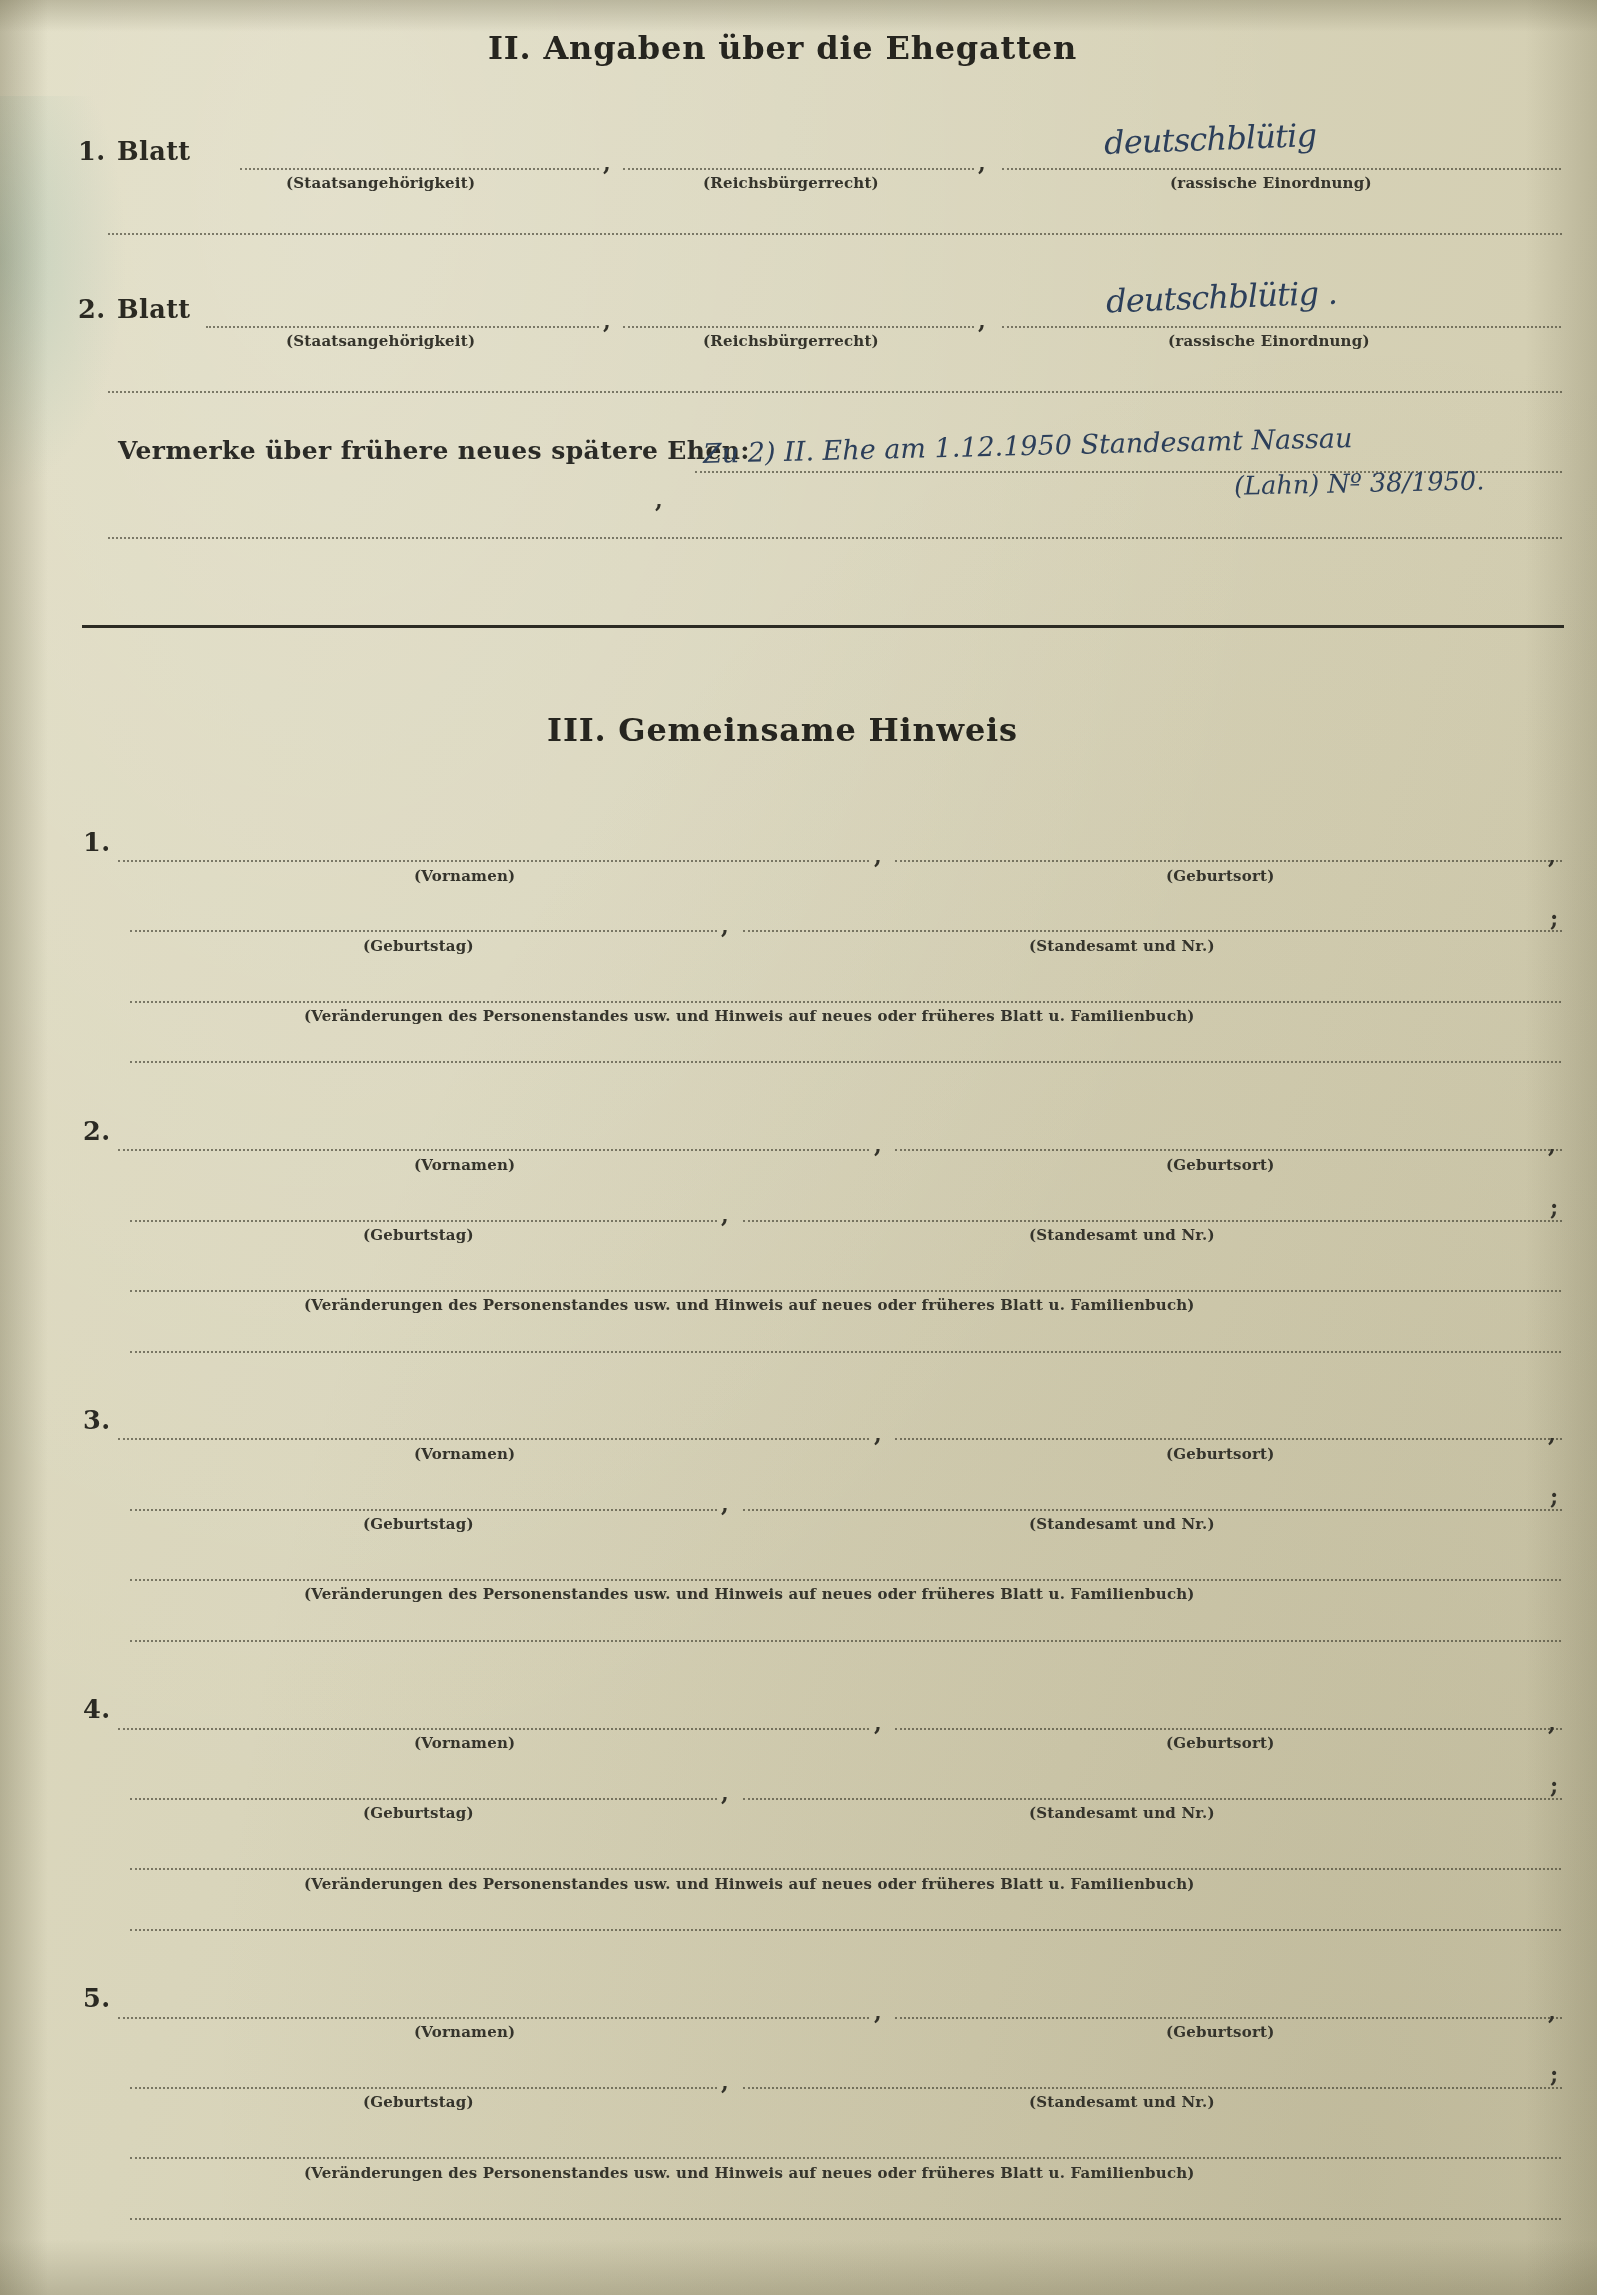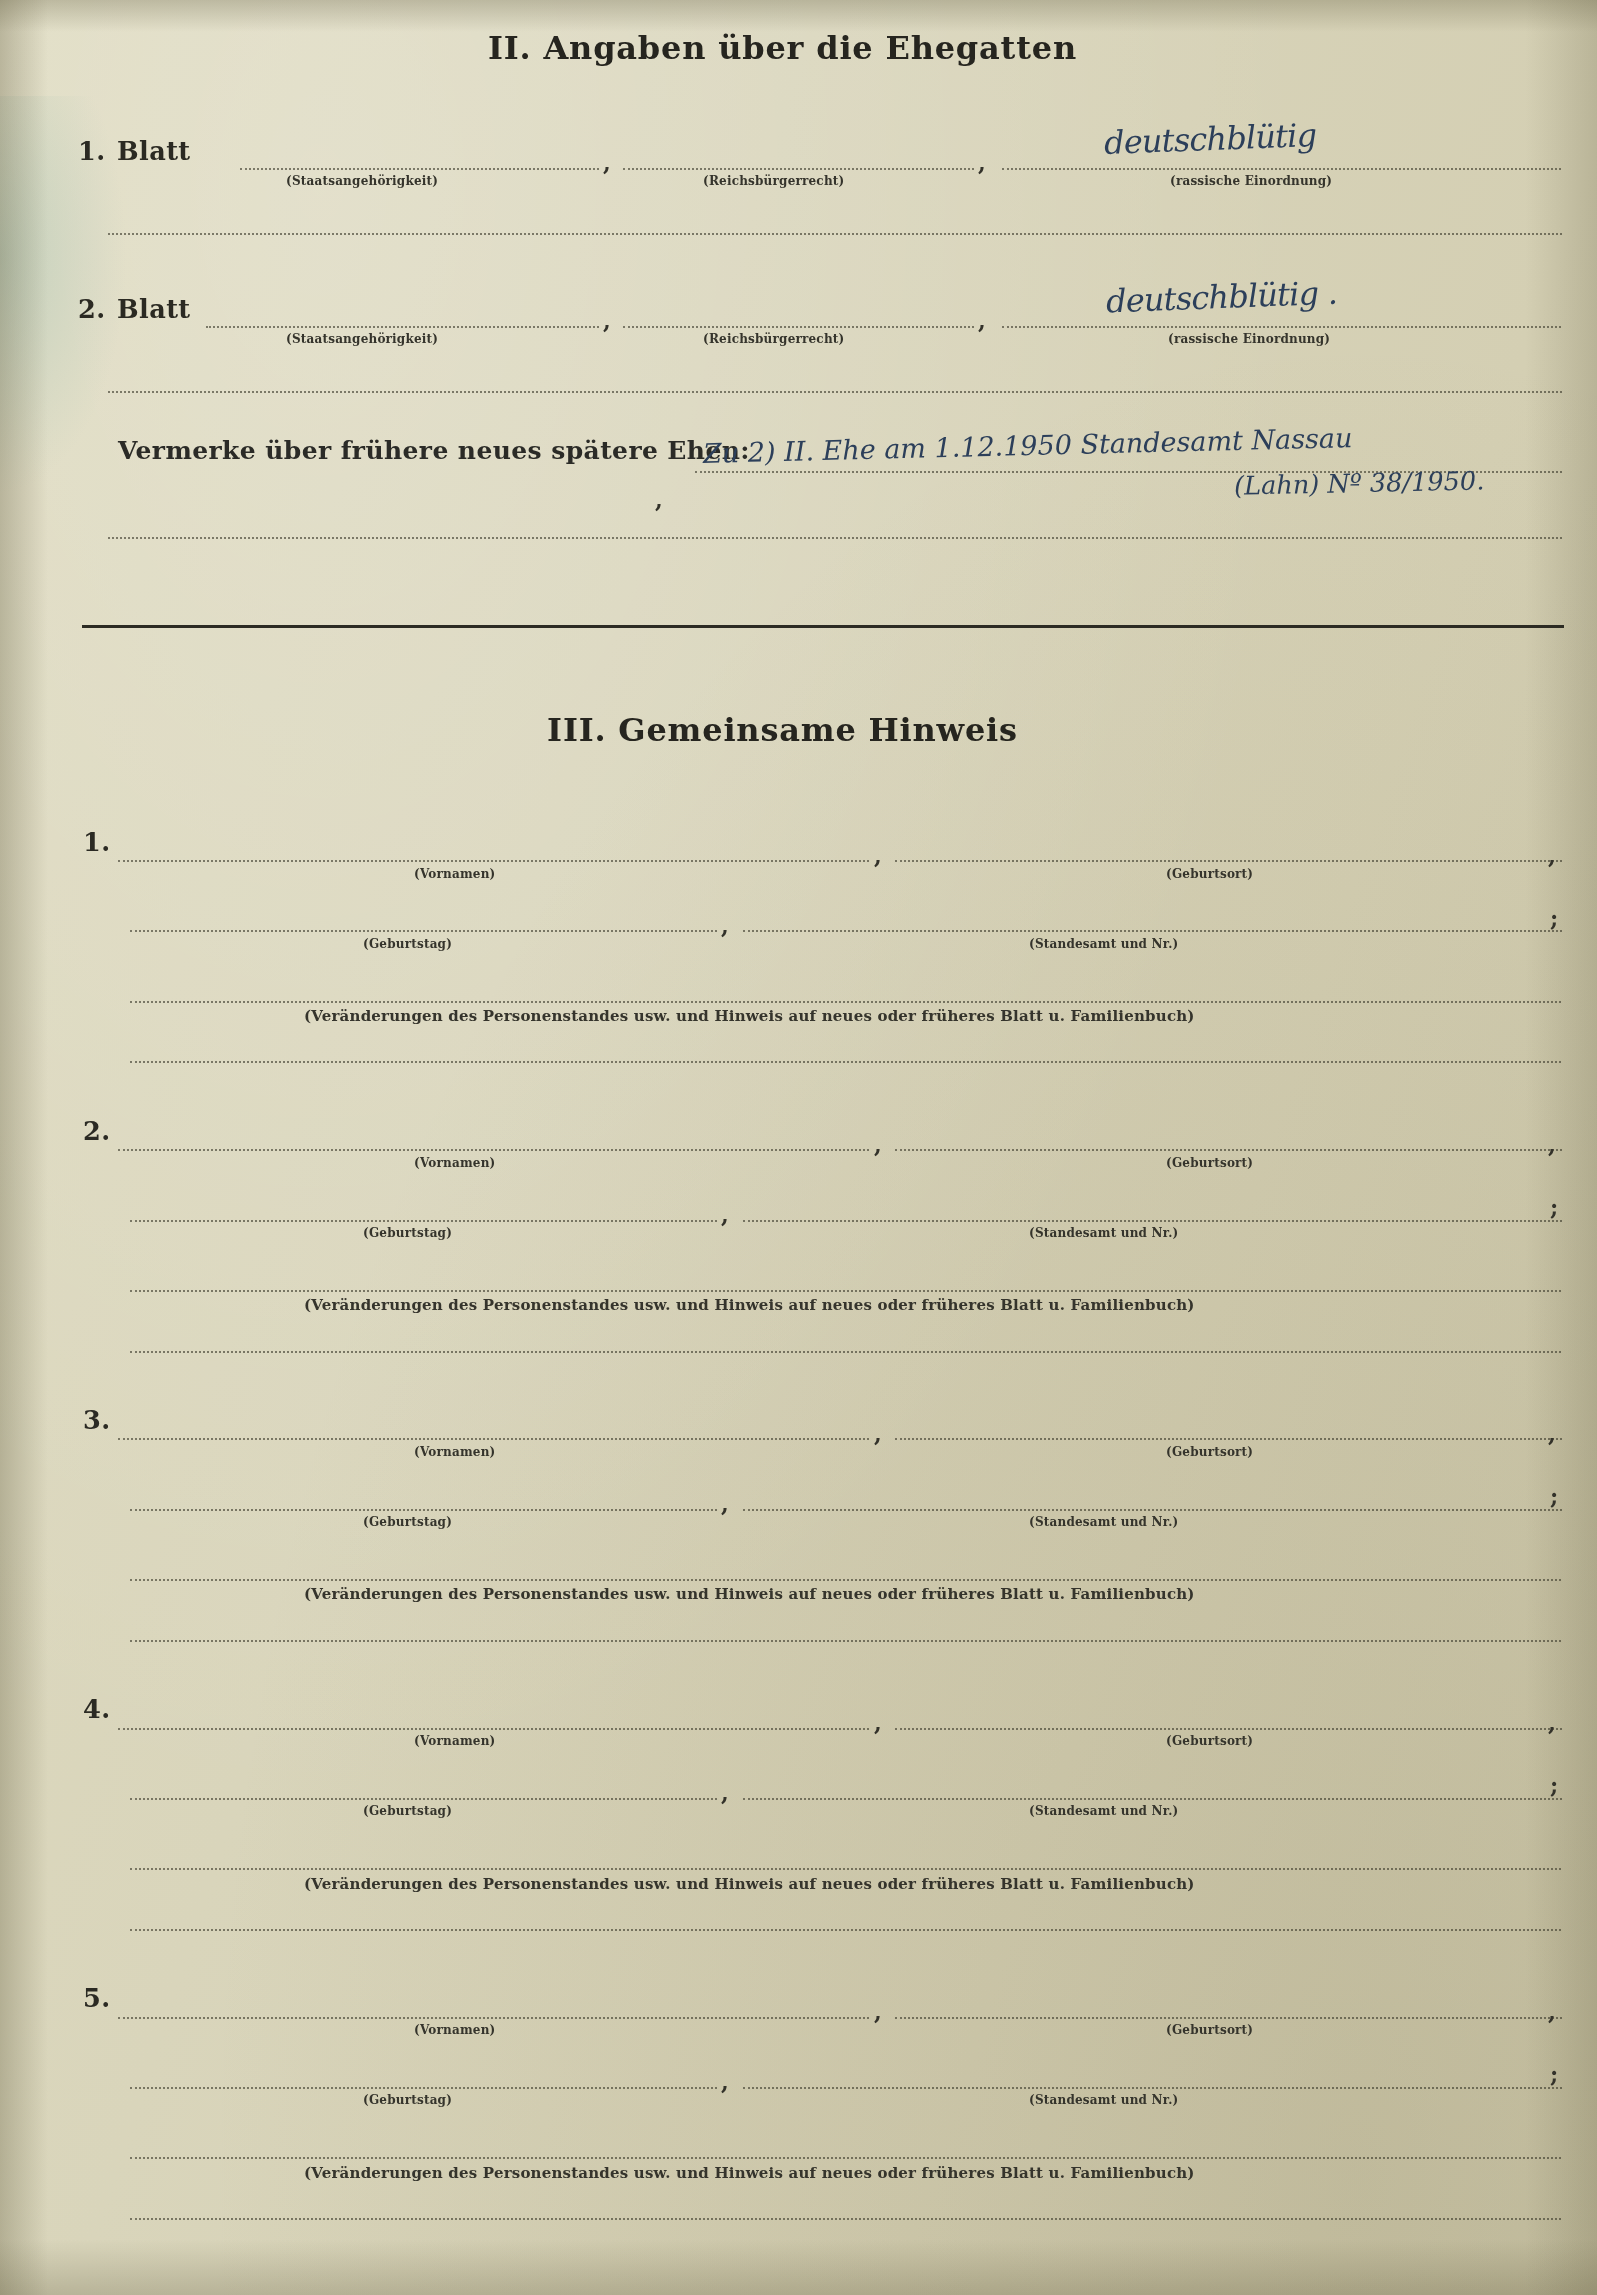--- a/index.html
+++ b/index.html
@@ -49,21 +49,21 @@
     color:#2b2b27;
   }
   .heading {
     text-align:center;
     font-size:32px;
     font-weight:700;
     color:#26251f;
     letter-spacing:0.8px;
   }
   .small-label {
-    font-size:12px;
+    font-size:15px;
     color:#35342c;
     font-weight:700;
     letter-spacing:0.2px;
     white-space:nowrap;
   }
   .rowlabel {
     font-size:25.6px;
     font-weight:700;
     color:#2b2a23;
   }

